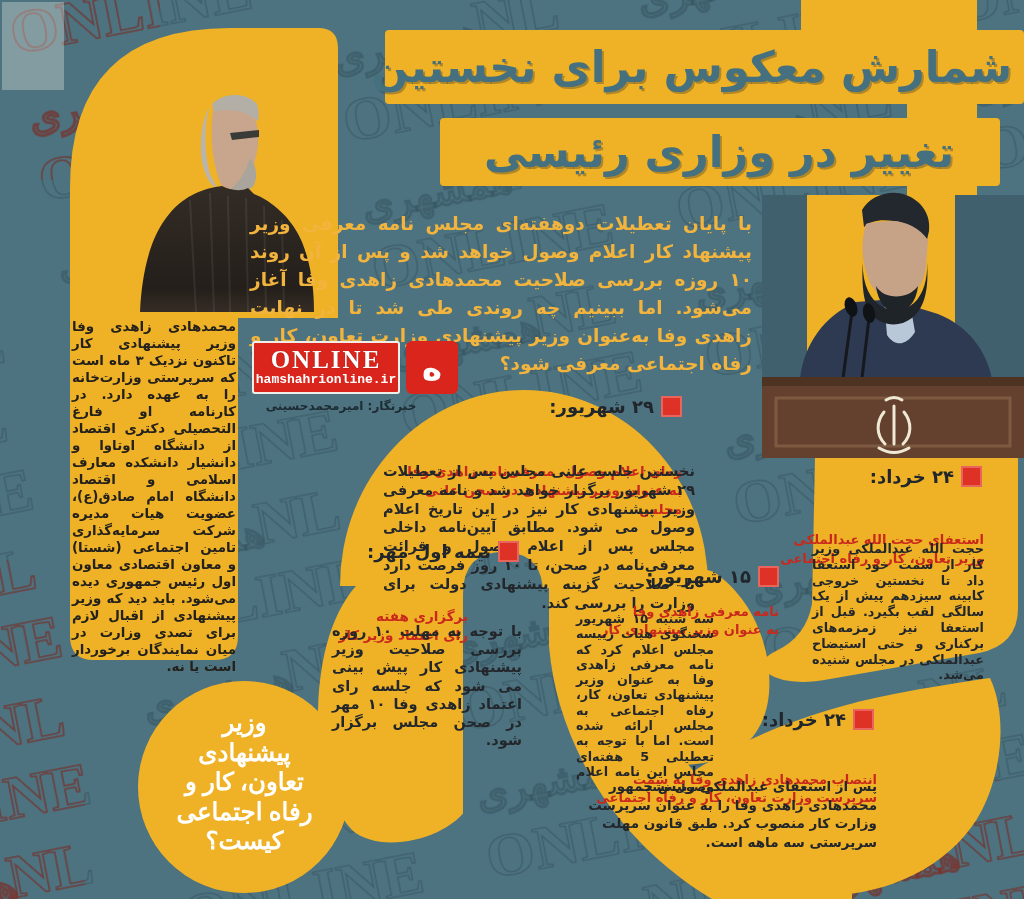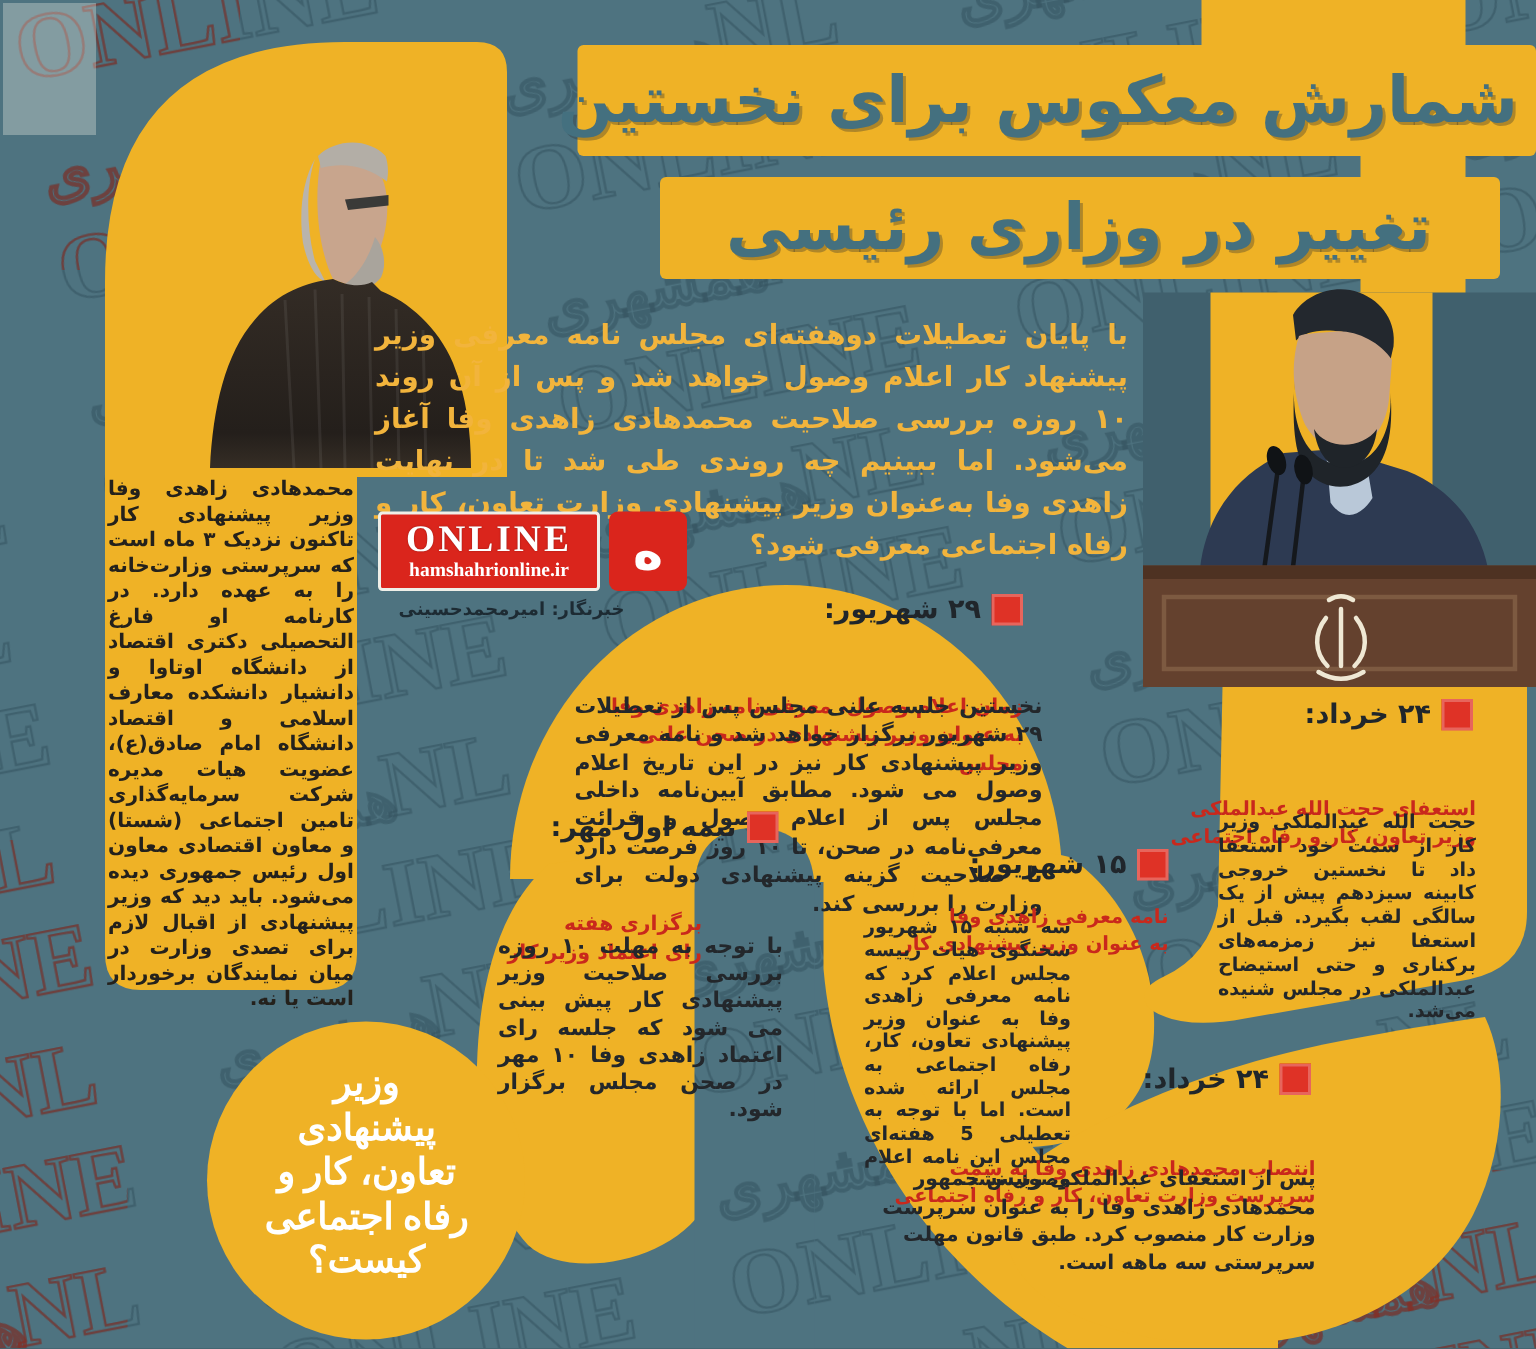--- a/index.html
+++ b/index.html
@@ -24,21 +24,21 @@
   .t2{left:448px;top:118px;width:542px;height:68px;line-height:68px;font-size:43px;}
   
   .intro{left:250px;top:210px;width:502px;font-size:18.5px;line-height:28px;
     font-weight:800;color:var(--intro-ink);text-align:justify;}
   
   .logo{position:absolute;left:252px;top:341px;display:flex;gap:6px;align-items:stretch;direction:ltr;}
   .banner{width:148px;height:53px;background:#da251c;border:2px solid #efefe8;border-radius:3px;
     display:flex;flex-direction:column;justify-content:center;align-items:center;box-sizing:border-box;}
   .banner .on{font-family:"Liberation Serif",serif;font-weight:bold;font-size:25px;color:#fff;
     letter-spacing:2px;line-height:24px;text-shadow:0 0 1px #7e120c;}
-  .banner .url{font-size:13px;font-weight:bold;color:#fff;line-height:15px;font-family:Liberation Serif, serif;}
+  .banner .url{font-size:13px;font-weight:bold;color:#fff;line-height:15px;font-family:Liberation Mono, monospace;}
   .heh{width:52px;height:53px;background:#da251c;border-radius:6px;color:#fff;
     display:flex;align-items:center;justify-content:center;font-size:34px;font-weight:900;}
   .reporter{left:250px;top:399px;width:182px;text-align:center;font-size:12px;font-weight:bold;color:#1d2b33;}
   
   .bio{left:72px;top:318px;width:164px;font-size:13.4px;line-height:17px;
     text-align:justify;font-weight:700;color:#24211c;}
   
   .h{position:absolute;display:flex;direction:rtl;align-items:center;gap:7px;}
   .h .sq{width:21px;height:21px;background:var(--red);box-shadow:inset 0 0 0 2px rgba(255,255,255,.25);flex:0 0 auto;}
   .h .date{font-size:18px;font-weight:900;color:#20262b;white-space:nowrap;}

